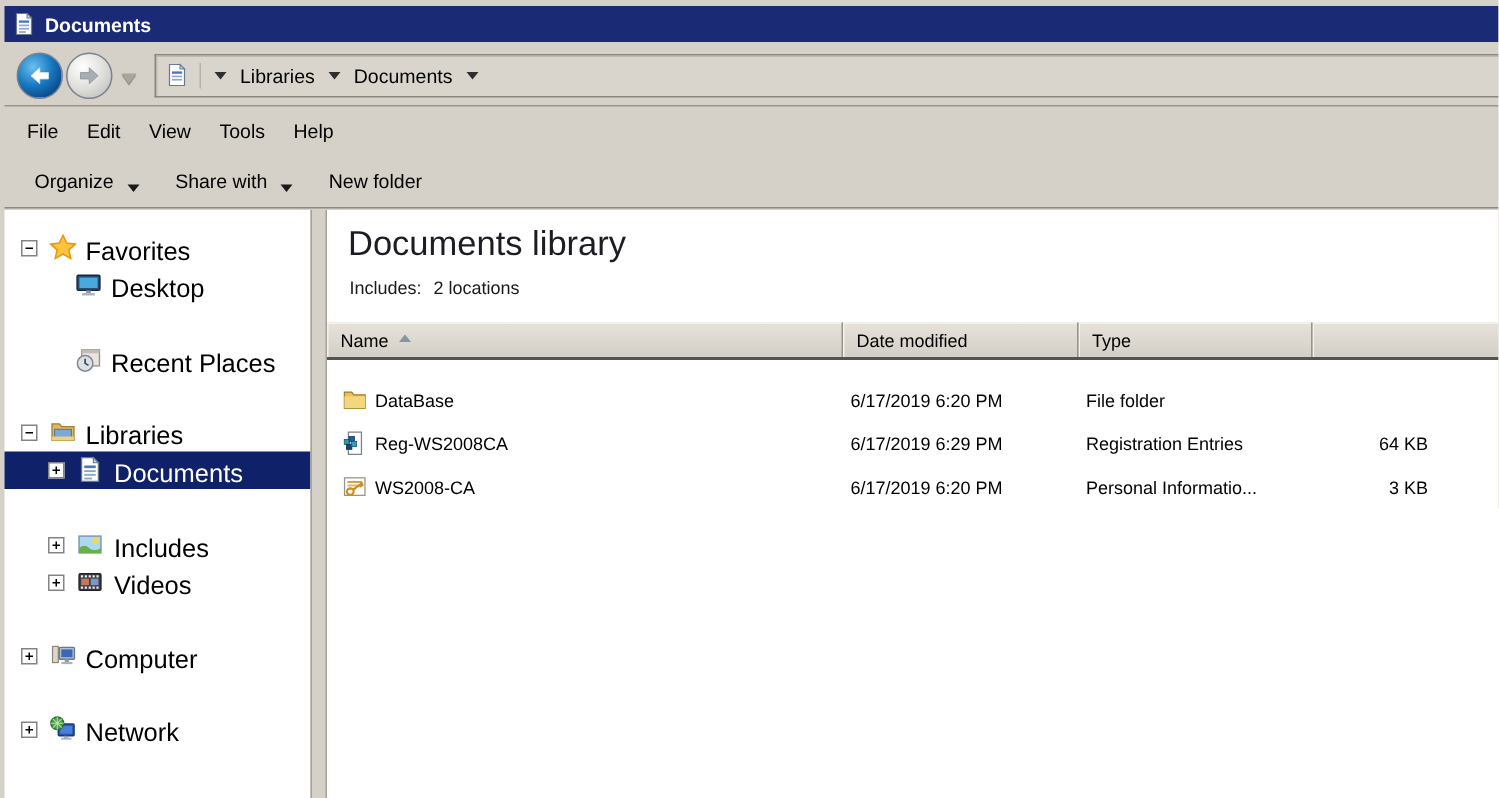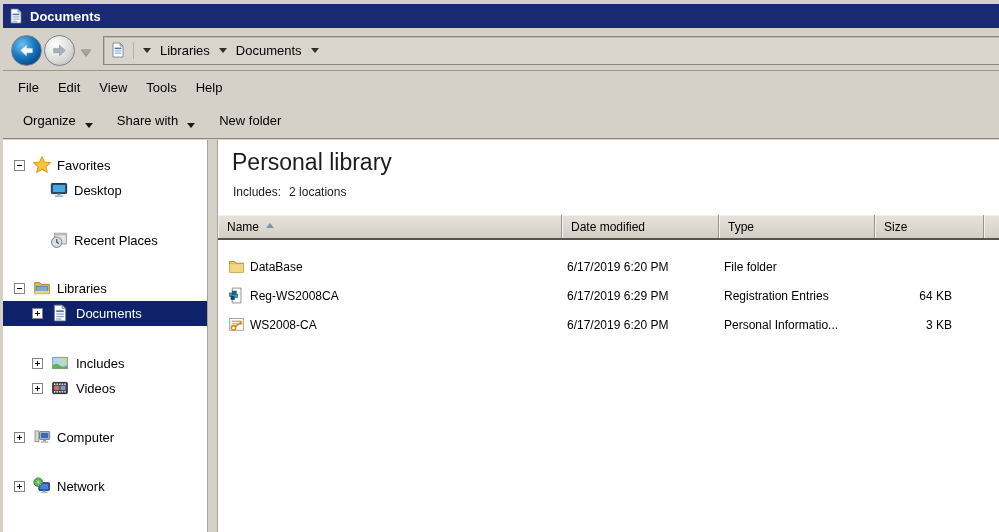--- a/index.html
+++ b/index.html
@@ -55,21 +55,21 @@
   
   .sidebar { position:absolute; left:3px; top:140px; width:204px; bottom:0; background:#fff; }
   .splitter { position:absolute; left:207px; top:140px; width:11px; bottom:0;
     background:#d5d1c9; border-left:1px solid #a6a29a; border-right:1px solid #a6a29a; }
   .tree-row { position:absolute; left:0; right:0; height:25px; }
   .tree-row .expander { position:absolute; top:7px; width:11px; height:11px;
     background:#fff; border:1px solid #848484; }
   .tree-row .expander::before { content:""; position:absolute; left:2px; top:4px; width:5px; height:1px; background:#000; }
   .tree-row .expander.plus::after { content:""; position:absolute; left:4px; top:2px; width:1px; height:5px; background:#000; }
   .tree-row .ticon { position:absolute; top:3px; width:18px; height:18px; }
-  .tree-row .tlabel { position:absolute; top:5px; font-size:13px; white-space:nowrap; }
+  .tree-row .tlabel { position:absolute; top:5px; font-size:17px; white-space:nowrap; }
   .lvl0 .expander { left:11px; }  .lvl0 .ticon { left:30px; }  .lvl0 .tlabel { left:54px; }
   .fav1 .ticon { left:47px; }     .fav1 .tlabel { left:71px; }
   .lib1 .expander { left:29px; }  .lib1 .ticon { left:48px; }  .lib1 .tlabel { left:73px; }
   .tree-row.selected { background:#0f2168; }
   .tree-row.selected .tlabel { color:#fff; }
   
   .main { position:absolute; left:218px; top:140px; right:0; bottom:0; background:#fff; }
   .lib-title { position:absolute; left:14px; top:9px; font-size:23px; color:#1c1c24; letter-spacing:0; }
   .lib-includes { position:absolute; left:15px; top:45px; font-size:12px; color:#1a1a1a; }
   .lib-includes .spacer { display:inline-block; width:8px; }
@@ -285,39 +285,36 @@
           <path d="M0.8 4.6 h7.6 M4.6 0.8 v7.6 M2 2 q2.6 2.6 5.2 5.2 M7.2 2 q-2.6 2.6 -5.2 5.2" stroke="#b8e0b0" stroke-width="0.6" fill="none"></path>
         </svg>
     </span>
     <span class="tlabel">Network</span>
   </div>
 
 </div>
 <div class="splitter"></div>
 
 <div class="main">
-  <div class="lib-title">Personal library</div>
+  <div class="lib-title">Documents library</div>
   <div class="lib-includes">
     <span>Includes:</span><span class="spacer"></span><span>2 locations</span>
   </div>
 
   <div class="col-header">
     <div class="col name">
       <span>Name</span>
       <span class="sort-arrow"></span>
     </div>
     <div class="col date">
       <span>Date modified</span>
     </div>
     <div class="col type">
       <span>Type</span>
     </div>
-    <div class="col size">
-      <span>Size</span>
-    </div>
     <div class="col fill"></div>
   </div>
 
   <div class="file-row" style="top:112px">
     <span class="fi">
       <svg viewBox="0 0 16 16" width="17" height="17">
           <path d="M1.5 3.2 h4.6 l1.4 1.7 h7 V13.4 H1.5 Z" fill="#e9c05c" stroke="#a07c28" stroke-width="0.8"></path>
           <path d="M1.5 5.8 h13 V13.4 H1.5 Z" fill="#f3d67e"></path>
         </svg>
     </span>

